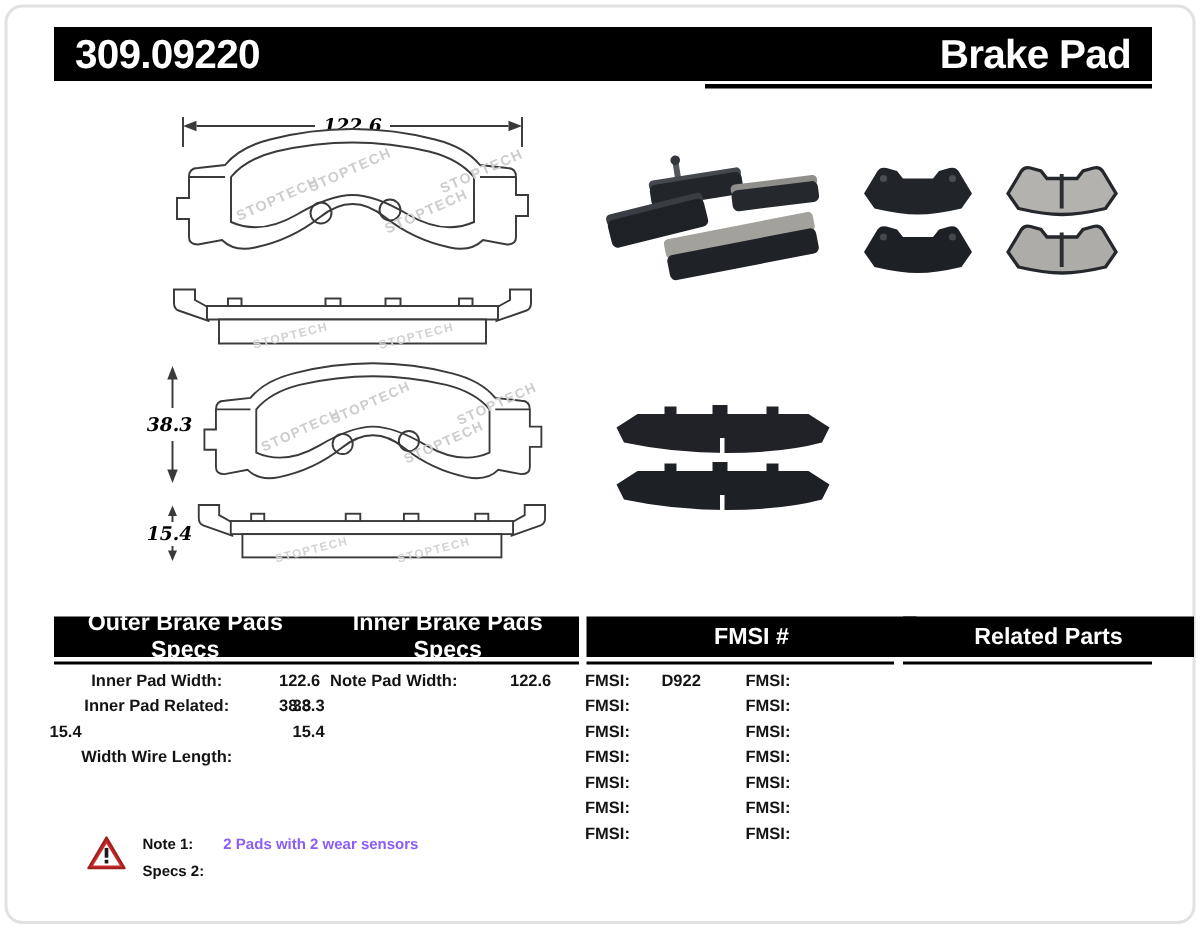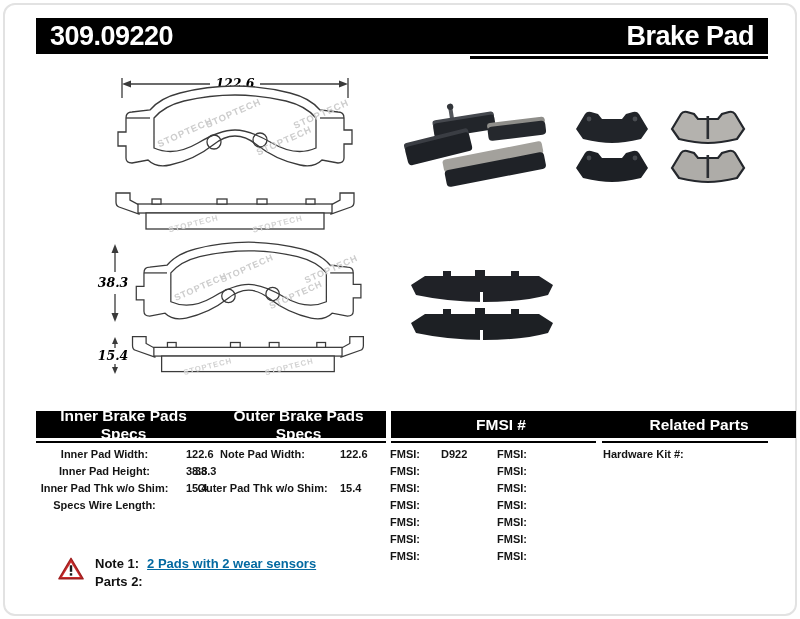--- a/index.html
+++ b/index.html
@@ -23,22 +23,22 @@
 
   
   .col{font-size:11px;font-weight:700;color:#141414;}
   .spec-row{display:flex;height:17px;line-height:17px;}
   .spec-label{flex:1;text-align:center;white-space:nowrap;}
   .spec-value{width:46px;padding-left:5px;text-align:left;}
   .fmsi-row{display:flex;height:17px;line-height:17px;}
   .fmsi-value{margin-left:10px;padding-left:11px;}
 
   
-  .note-row{display:flex;font-size:13px;font-weight:700;color:#111;line-height:17px;}
-  .note-text-red{color:#0369a1;margin-left:8px;text-decoration:underline;}
+  .note-row{display:flex;font-size:10px;font-weight:700;color:#111;line-height:17px;}
+  .note-text-red{color:#8b5cf6;margin-left:20px;}
 
   
   .ln{fill:none;stroke:#3a3a3a;stroke-width:1.3;}
   .lnf{fill:#ffffff;stroke:#3a3a3a;stroke-width:1.3;}
   .dim{font-family:"DejaVu Serif", serif;font-style:italic;font-weight:700;font-size:12.5px;fill:#000;}
   .wm{font-family:"Liberation Sans", sans-serif;font-weight:700;font-size:9.5px;fill:#cdcdcd;letter-spacing:1px;}
   .wm2{font-family:"Liberation Sans", sans-serif;font-weight:700;font-size:8px;fill:#d2d2d2;letter-spacing:1px;}
 </style>
 </head>
 <body>
@@ -163,62 +163,60 @@
       <use href="#padEdgeP" fill="#202227"></use>
       <rect x="73" y="26" width="3" height="10" fill="#ffffff"></rect>
     </g>
     <g transform="translate(5,42)">
       <use href="#padEdgeP" fill="#1d2024"></use>
       <rect x="73" y="26" width="3" height="10" fill="#ffffff"></rect>
     </g>
   </svg>
 
   <div class="abs thead thead-specs" style="left:36px;top:411px;width:350px">
+    <span class="th-half">Outer Brake Pads Specs</span>
     <span class="th-half">Inner Brake Pads Specs</span>
-    <span class="th-half">Outer Brake Pads Specs</span>
   </div>
   <div class="abs thead" style="left:391px;top:411px;width:220px">
     <span>FMSI #</span>
   </div>
   <div class="abs thead" style="left:602px;top:411px;width:194px">
     <span>Related Parts</span>
   </div>
   <div class="abs tunder" style="left:36px;width:350px"></div>
   <div class="abs tunder" style="left:391px;width:205px"></div>
   <div class="abs tunder" style="left:602px;width:166px"></div>
 
   <div class="abs col" style="left:28px;top:446px;width:204px">
     <div class="spec-row">
       <span class="spec-label">Inner Pad Width:</span>
       <span class="spec-value">122.6</span>
     </div>
     <div class="spec-row">
-      <span class="spec-label">Inner Pad Height:</span>
+      <span class="spec-label">Inner Pad Related:</span>
       <span class="spec-value">38.3</span>
     </div>
     <div class="spec-row">
-      <span class="spec-label">Inner Pad Thk w/o Shim:</span>
       <span class="spec-value">15.4</span>
     </div>
     <div class="spec-row">
-      <span class="spec-label">Specs Wire Length:</span>
+      <span class="spec-label">Width Wire Length:</span>
       <span class="spec-value"></span>
     </div>
   </div>
 
   <div class="abs col" style="left:190px;top:446px;width:196px">
     <div class="spec-row">
       <span class="spec-label">Note Pad Width:</span>
       <span class="spec-value">122.6</span>
     </div>
     <div class="spec-row">
       <span class="spec-value">38.3</span>
     </div>
     <div class="spec-row">
-      <span class="spec-label">Outer Pad Thk w/o Shim:</span>
       <span class="spec-value">15.4</span>
     </div>
   </div>
 
   <div class="abs col" style="left:390px;top:446px;width:100px">
     <div class="fmsi-row">
         <span>FMSI:</span>
         <span class="fmsi-value">D922</span>
       </div>
     <div class="fmsi-row">
@@ -271,34 +269,28 @@
     <div class="fmsi-row">
         <span>FMSI:</span>
         <span class="fmsi-value"></span>
       </div>
     <div class="fmsi-row">
         <span>FMSI:</span>
         <span class="fmsi-value"></span>
       </div>
   </div>
 
-  <div class="abs col" style="left:603px;top:446px;width:165px">
-    <div class="fmsi-row">
-      <span>Hardware Kit #:</span>
-      <span class="fmsi-value"></span>
-    </div>
-  </div>
 
   <svg class="abs" style="left:57px;top:556px" width="28" height="26" viewBox="0 0 30 27">
     <path d="M15,2 L28,24 L2,24 Z" fill="#c92a2a" stroke="#a02020" stroke-width="1.5" stroke-linejoin="round"></path>
     <path d="M15,6.5 L24.5,22 L5.5,22 Z" fill="#ffffff"></path>
     <rect x="13.7" y="9.5" width="2.6" height="7" fill="#1a1a1a"></rect>
     <rect x="13.7" y="18" width="2.6" height="2.6" fill="#1a1a1a"></rect>
   </svg>
   <div class="abs note-row" style="left:95px;top:555px">
     <span>Note 1:</span>
     <span class="note-text-red">2 Pads with 2 wear sensors</span>
   </div>
   <div class="abs note-row" style="left:95px;top:573px">
-    <span>Parts 2:</span>
+    <span>Specs 2:</span>
     <span class="note-text-red"></span>
   </div>
 </div>
 
 </body></html>

